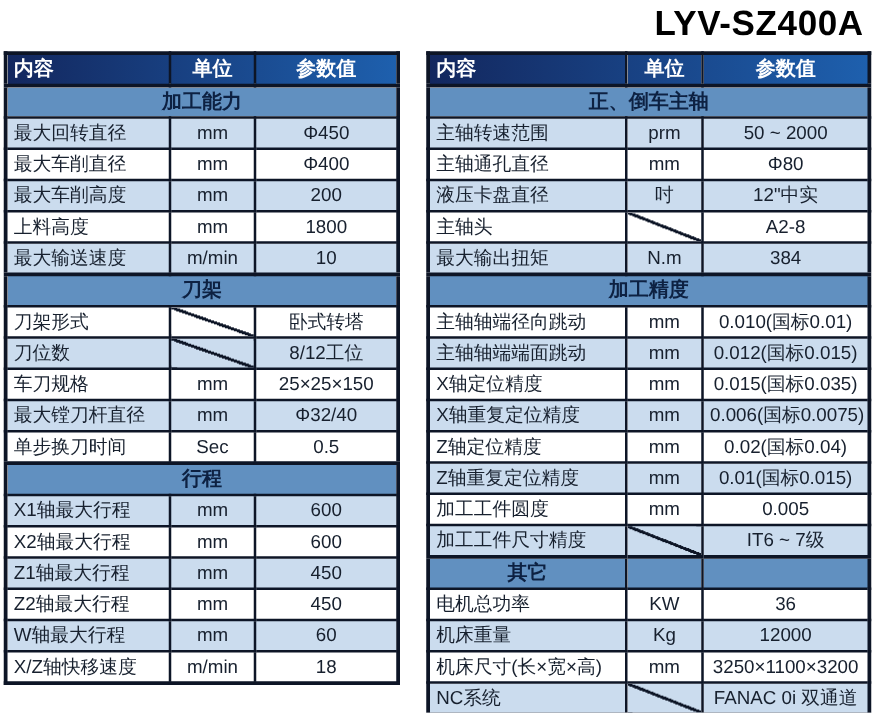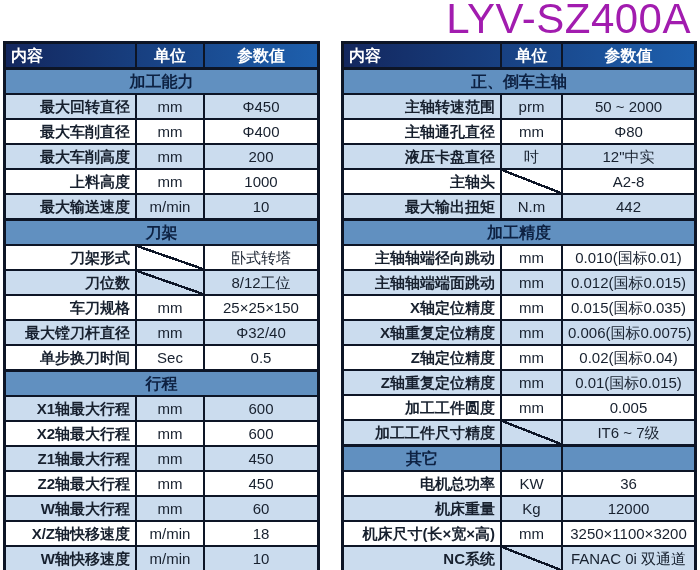--- a/index.html
+++ b/index.html
@@ -3,22 +3,22 @@
 <meta charset="utf-8">
 <style>
   html,body{margin:0;padding:0;}
   body{
     width:700px;height:570px;background:#ffffff;overflow:hidden;position:relative;
     font-family:"Liberation Sans","DejaVu Sans",sans-serif;
     -webkit-font-smoothing:antialiased;
   }
   .title{
     position:absolute;top:0px;right:9px;
-    font-size:42px;line-height:38px;color:#a21caf;
-    letter-spacing:0.5px;font-weight:400;
+    font-size:28px;line-height:38px;color:#000000;
+    letter-spacing:0.5px;font-weight:700;
   }
   .tables{position:absolute;top:41px;left:3px;display:flex;gap:21px;align-items:flex-start;}
   table{border-collapse:collapse;table-layout:fixed;border:3px solid var(--border);}
   .t0{width:317px;}
   .t1{width:356px;}
   th,td{
     border:2px solid var(--border);
     height:23px;padding:0 5px;
     font-size:15px;line-height:23px;
     color:var(--cell-text);
@@ -30,21 +30,21 @@
   .t0 th:nth-child(1){width:119px;}
   .t0 th:nth-child(2){width:56px;}
   .t1 th:nth-child(1){width:146px;}
   .t1 th:nth-child(2){width:49px;}
   tr.section td{
     background-color:var(--section-bg);
     color:var(--section-text);
     font-weight:700;font-size:16px;text-align:center;
     border-top-width:3px;
   }
-  tr.data td.lbl{text-align:right;font-weight:bold;}
+  tr.data td.lbl{text-align:left;}
   tr.data td.unit,tr.data td.val{text-align:center;}
   tr.alt td{background-color:var(--row-alt-bg);}
   tr.plain td{background-color:var(--row-bg);}
   td.slash{
     background-image:linear-gradient(to top right,
       transparent calc(50% - 1.2px),
       var(--border) calc(50% - 1.2px),
       var(--border) calc(50% + 1.2px),
       transparent calc(50% + 1.2px));
   }
@@ -78,21 +78,21 @@
             <td class="val">Φ400</td>
           </tr>
           <tr class="data alt">
             <td class="lbl">最大车削高度</td>
             <td class="unit">mm</td>
             <td class="val">200</td>
           </tr>
           <tr class="data plain">
             <td class="lbl">上料高度</td>
             <td class="unit">mm</td>
-            <td class="val">1000</td>
+            <td class="val">1800</td>
           </tr>
           <tr class="data alt">
             <td class="lbl">最大输送速度</td>
             <td class="unit">m/min</td>
             <td class="val">10</td>
           </tr>
           <tr class="section">
             <td colspan="3">刀架</td>
           </tr>
           <tr class="data plain">
@@ -145,25 +145,20 @@
           </tr>
           <tr class="data alt">
             <td class="lbl">W轴最大行程</td>
             <td class="unit">mm</td>
             <td class="val">60</td>
           </tr>
           <tr class="data plain">
             <td class="lbl">X/Z轴快移速度</td>
             <td class="unit">m/min</td>
             <td class="val">18</td>
-          </tr>
-          <tr class="data alt">
-            <td class="lbl">W轴快移速度</td>
-            <td class="unit">m/min</td>
-            <td class="val">10</td>
           </tr>
         </tbody>
       </table>
     <table class="t1">
         <thead>
           <tr>
             <th>内容</th>
             <th>单位</th>
             <th>参数值</th>
           </tr>
@@ -188,21 +183,21 @@
             <td class="val">12"中实</td>
           </tr>
           <tr class="data plain">
             <td class="lbl">主轴头</td>
             <td class="unit slash"></td>
             <td class="val">A2-8</td>
           </tr>
           <tr class="data alt">
             <td class="lbl">最大输出扭矩</td>
             <td class="unit">N.m</td>
-            <td class="val">442</td>
+            <td class="val">384</td>
           </tr>
           <tr class="section">
             <td colspan="3">加工精度</td>
           </tr>
           <tr class="data plain">
             <td class="lbl">主轴轴端径向跳动</td>
             <td class="unit">mm</td>
             <td class="val">0.010(国标0.01)</td>
           </tr>
           <tr class="data alt">

